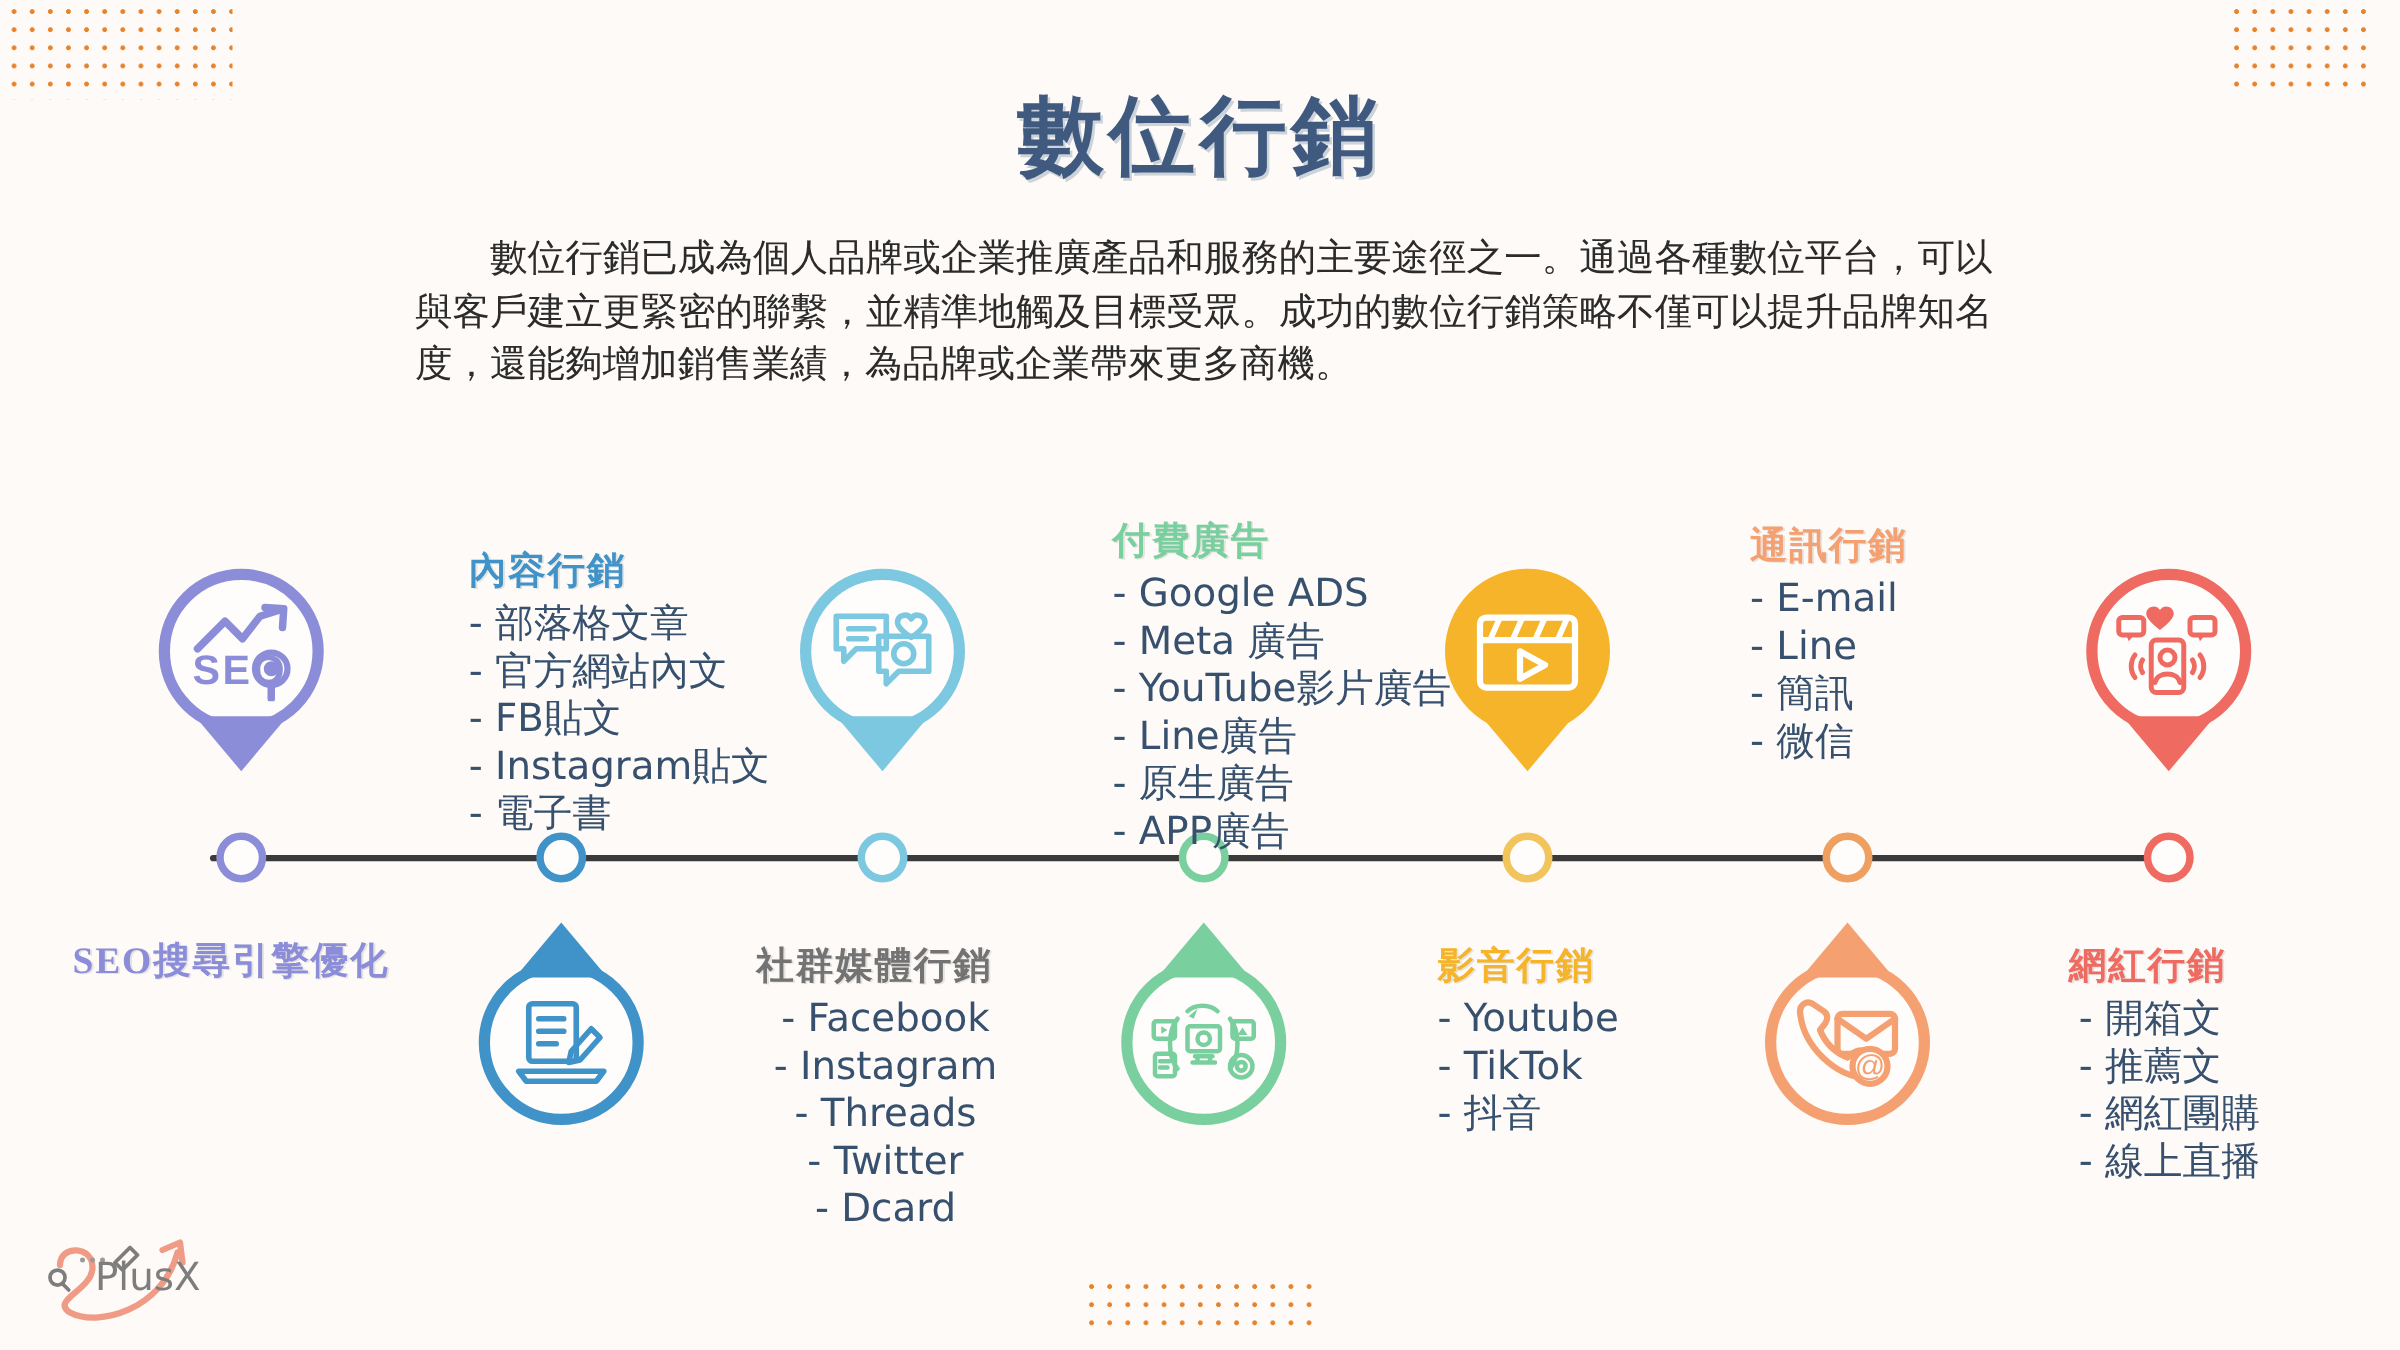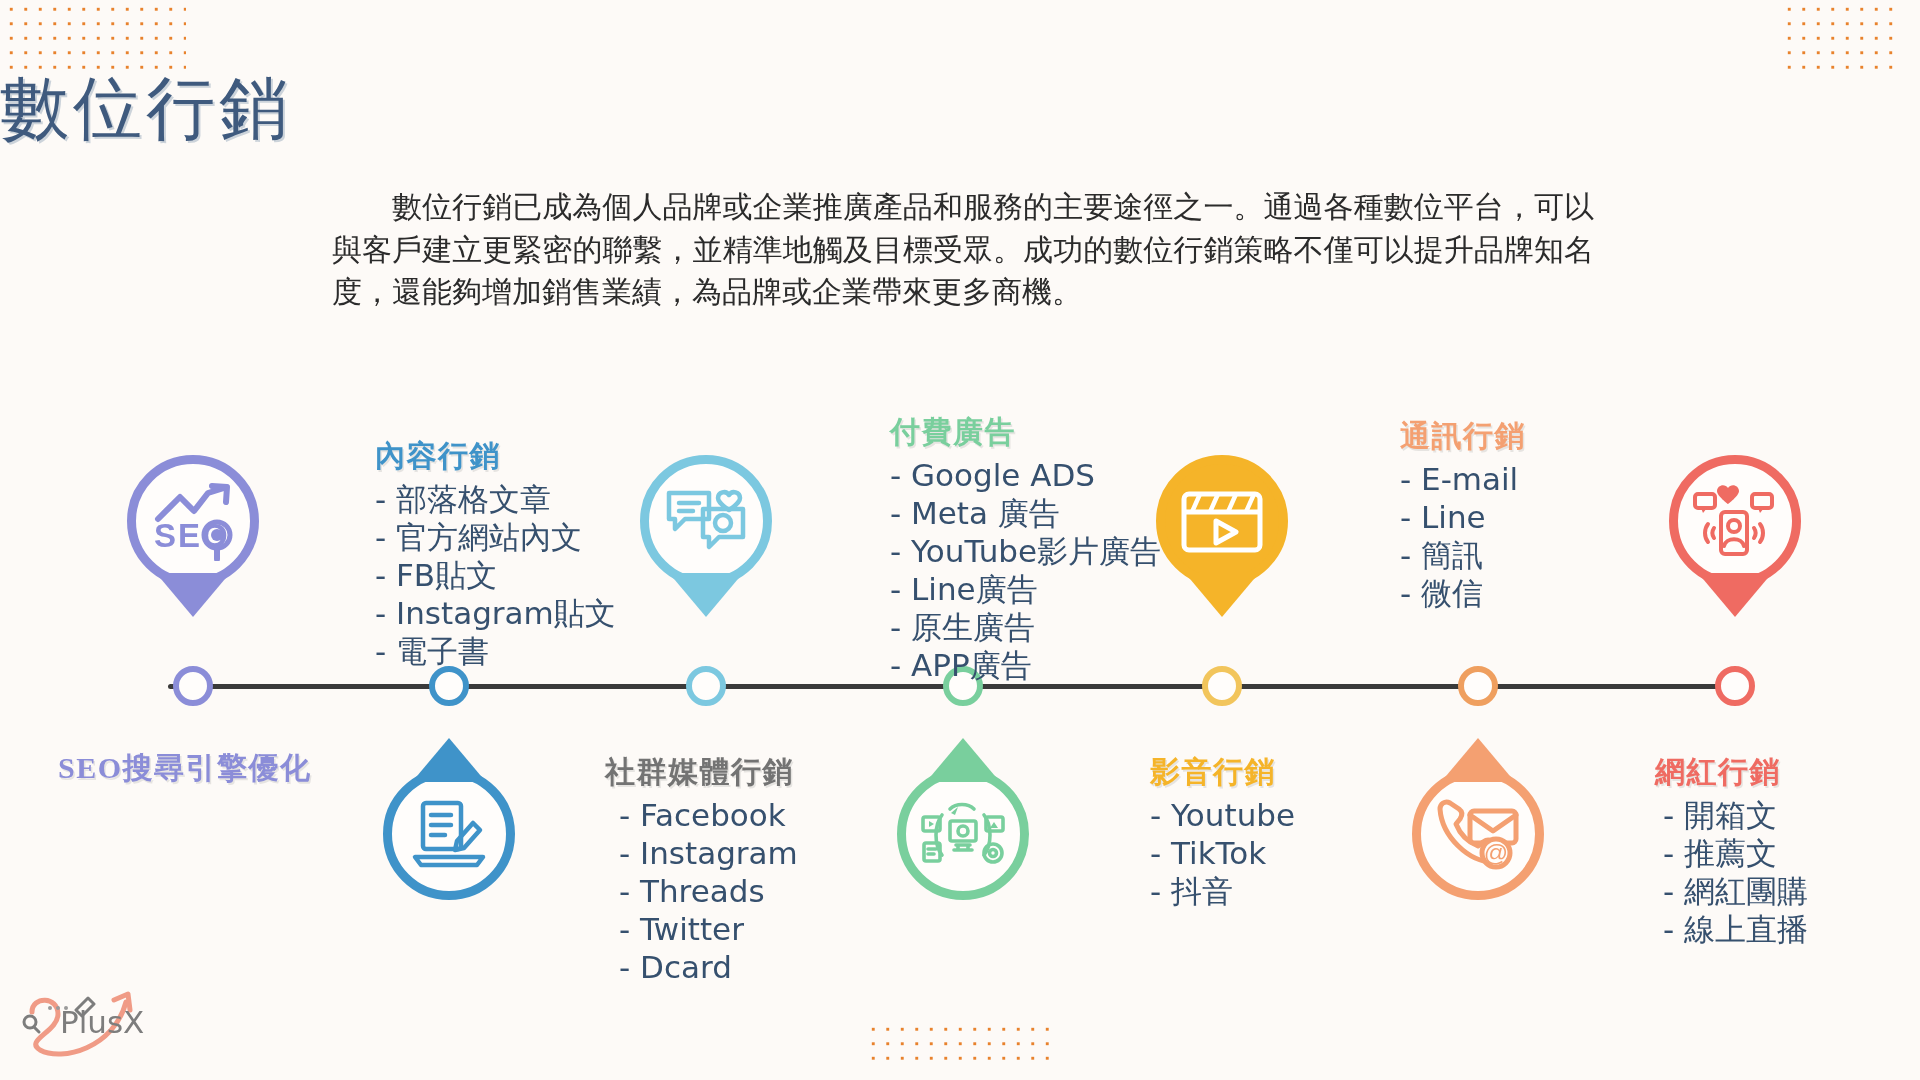--- a/index.html
+++ b/index.html
@@ -20,22 +20,23 @@
   }
   .dots-tl { left: 4px;  top: 2px;  width: 182px; height: 78px; }
   .dots-tr { right: 18px; top: 2px; width: 120px; height: 70px;
              -webkit-mask-image: linear-gradient(to right, rgba(0,0,0,1), rgba(0,0,0,1));
              mask-image: linear-gradient(to right, rgba(0,0,0,1), rgba(0,0,0,1)); }
   .dots-bc { left: 866px; bottom: 10px; width: 190px; height: 48px; }
 
   
   .title {
     position: absolute; top: 63px; left: 0; width: 1920px;
+    text-align: center;
     font-family: "Liberation Serif", "DejaVu Serif", serif;
-    font-weight: 400;
+    font-weight: 700;
     font-size: 69px;
     letter-spacing: 4px;
     color: #3f5a7e;
     text-shadow: 2px 2px 0 rgba(80,110,145,.28);
   }
   .intro {
     position: absolute; top: 186px; left: 332px; width: 1262px;
     font-family: "Liberation Serif", "DejaVu Serif", serif;
     font-size: 30px;
     line-height: 1.42;
@@ -95,21 +96,21 @@
     border: 9px solid currentColor; background: #fffdfb;
   }
   .solid .ring { background: currentColor; border-color: currentColor; }
   .glyph {
     position: absolute; inset: 0;
     display: flex; align-items: center; justify-content: center;
   }
   .glyph svg { display: block; }
 
   .logo {
-    position: absolute; left: 10px; bottom: 22px;
+    position: absolute; left: 26px; bottom: 22px;
     width: 140px; height: 74px;
   }
   .logo-text {
     position: absolute; left: 50px; top: 20px;
     font-size: 31px; color: #7d7d7d;
     font-family: "DejaVu Sans", sans-serif;
   }
 </style>
 </head>
 <body>
@@ -185,21 +186,21 @@
           <path d="M16 20 H36 M16 28 H30"></path>
           <path d="M40 26 H80 V54 H56 L46 64 V54 H40 Z"></path>
           <circle cx="60" cy="40" r="8"></circle>
           <path d="M66 12 c3-5 11-3 11 3 c0 5-11 12-11 12 s-11-7-11-12 c0-6 8-8 11-3 z"></path>
         </g>
       </svg>
     </div>
   </div>
   <div class="item" style="left:605px; top:752px;">
     <div class="head" style="color:#737373;">社群媒體行銷</div>
-    <ul style="padding-left:14px;">
+    <ul style="padding-left:14px;text-align:center;">
       <li>- Facebook</li>
       <li>- Instagram</li>
       <li>- Threads</li>
       <li>- Twitter</li>
       <li>- Dcard</li>
     </ul>
   </div>
 
   <div class="pin up" style="left:963px; top:768px; color:#79cf9d;">
     <div class="ring"></div>

